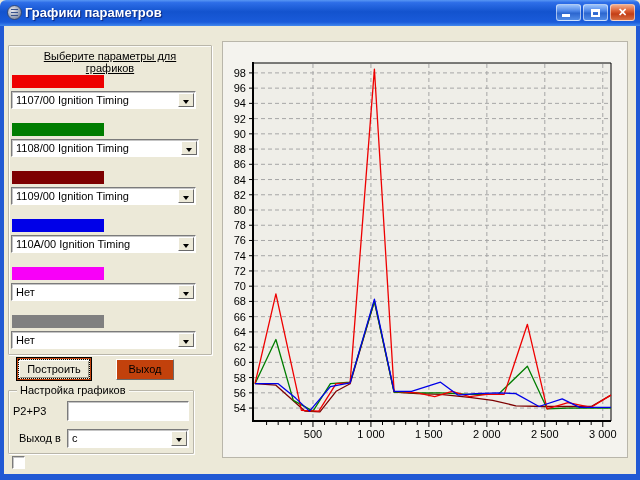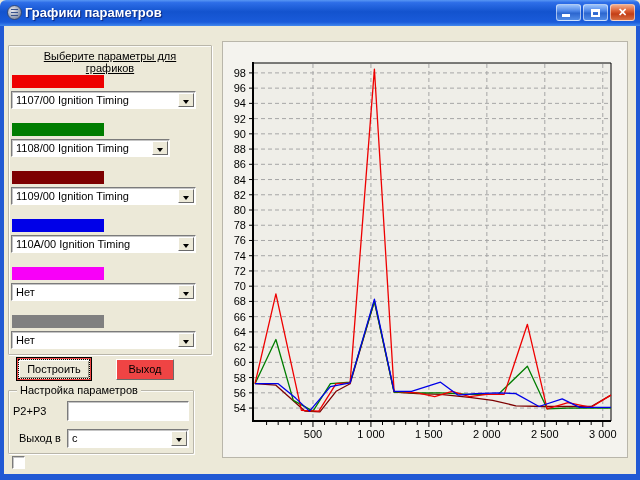--- a/index.html
+++ b/index.html
@@ -36,21 +36,21 @@
   .combo{position:absolute;height:18px;background:#fff;box-sizing:border-box;
     border:1px solid;border-color:#7b7b7b #fff #fff #7b7b7b;
     box-shadow:inset 1px 1px 0 rgba(64,64,64,.30);}
   .combo-text{position:absolute;left:4px;top:2px;font-size:11px;color:#000;white-space:nowrap;}
   .combo-btn{position:absolute;top:1px;right:1px;bottom:1px;width:16px;background:#ECE9D8;
     border:1px solid;border-color:#fff #6a6a6a #6a6a6a #fff;box-sizing:border-box;}
   .combo-btn .arr{position:absolute;left:4px;top:6px;width:0;height:0;
     border-left:3px solid transparent;border-right:3px solid transparent;border-top:4px solid #000;}
 
   
-  .pushbtn{position:absolute;background:#ef4444;font-size:11px;color:#000;text-align:center;
+  .pushbtn{position:absolute;background:#c2410c;font-size:11px;color:#000;text-align:center;
     border:1px solid;border-color:#fff #6b6b6b #6b6b6b #fff;box-sizing:border-box;cursor:default;}
   .defbtn{border:1px solid #000;}
   .defbtn .inner{position:absolute;left:1px;top:1px;right:1px;bottom:1px;
     border:1px dotted #000;background:#ECE9D8;
     box-shadow:inset 1px 1px 0 #fff, inset -1px -1px 0 #9a9789;
     display:flex;align-items:center;justify-content:center;}
   .pushbtn .lbl{position:relative;top:3px;}
 
   .textinput{position:absolute;background:#fff;box-sizing:border-box;height:20px;
     border:1px solid;border-color:#7b7b7b #fff #fff #7b7b7b;
@@ -101,21 +101,21 @@
 
     <div class="swatch" style="top: 29px; background: rgb(238, 0, 0);"></div>
     <div class="combo" style="left:2px;top:45px;width:185px;padding-left:12px;">
       <span class="combo-text">1107/00 Ignition Timing</span>
       <span class="combo-btn">
           <span class="arr"></span>
         </span>
     </div>
 
     <div class="swatch" style="top: 77px; background: rgb(0, 125, 0);"></div>
-    <div class="combo" style="left:2px;top:93px;width:159px;">
+    <div class="combo" style="left:2px;top:93px;width:188px;">
       <span class="combo-text">1108/00 Ignition Timing</span>
       <span class="combo-btn">
           <span class="arr"></span>
         </span>
     </div>
 
     <div class="swatch" style="top: 125px; background: rgb(125, 0, 0);"></div>
     <div class="combo" style="left:2px;top:141px;width:185px;">
       <span class="combo-text">1109/00 Ignition Timing</span>
       <span class="combo-btn">
@@ -151,21 +151,21 @@
   <div class="pushbtn defbtn" style="left:16px;top:357px;width:76px;height:24px;">
     <div class="inner">
         <span>Построить</span>
       </div>
   </div>
   <div class="pushbtn" style="left:116px;top:359px;width:58px;height:21px;">
     <span class="lbl">Выход</span>
   </div>
 
   <div class="groupbox" style="left:8px;top:390px;width:184px;height:62px;">
-    <span class="gb-label" style="left:8px;top:-7px;">Настройка параметров</span>
+    <span class="gb-label" style="left:8px;top:-7px;">Настройка графиков</span>
     <span class="flabel" style="left:4px;top:14px;">P2+P3</span>
     <input class="textinput" style="left: 58px; top: 10px;" type="text" value="">
     <span class="flabel" style="left:10px;top:41px;">Выход в</span>
     <div class="combo" style="left:58px;top:38px;width:122px;height:19px;">
       <span class="combo-text">с</span>
       <span class="combo-btn">
           <span class="arr"></span>
         </span>
     </div>
   </div>

